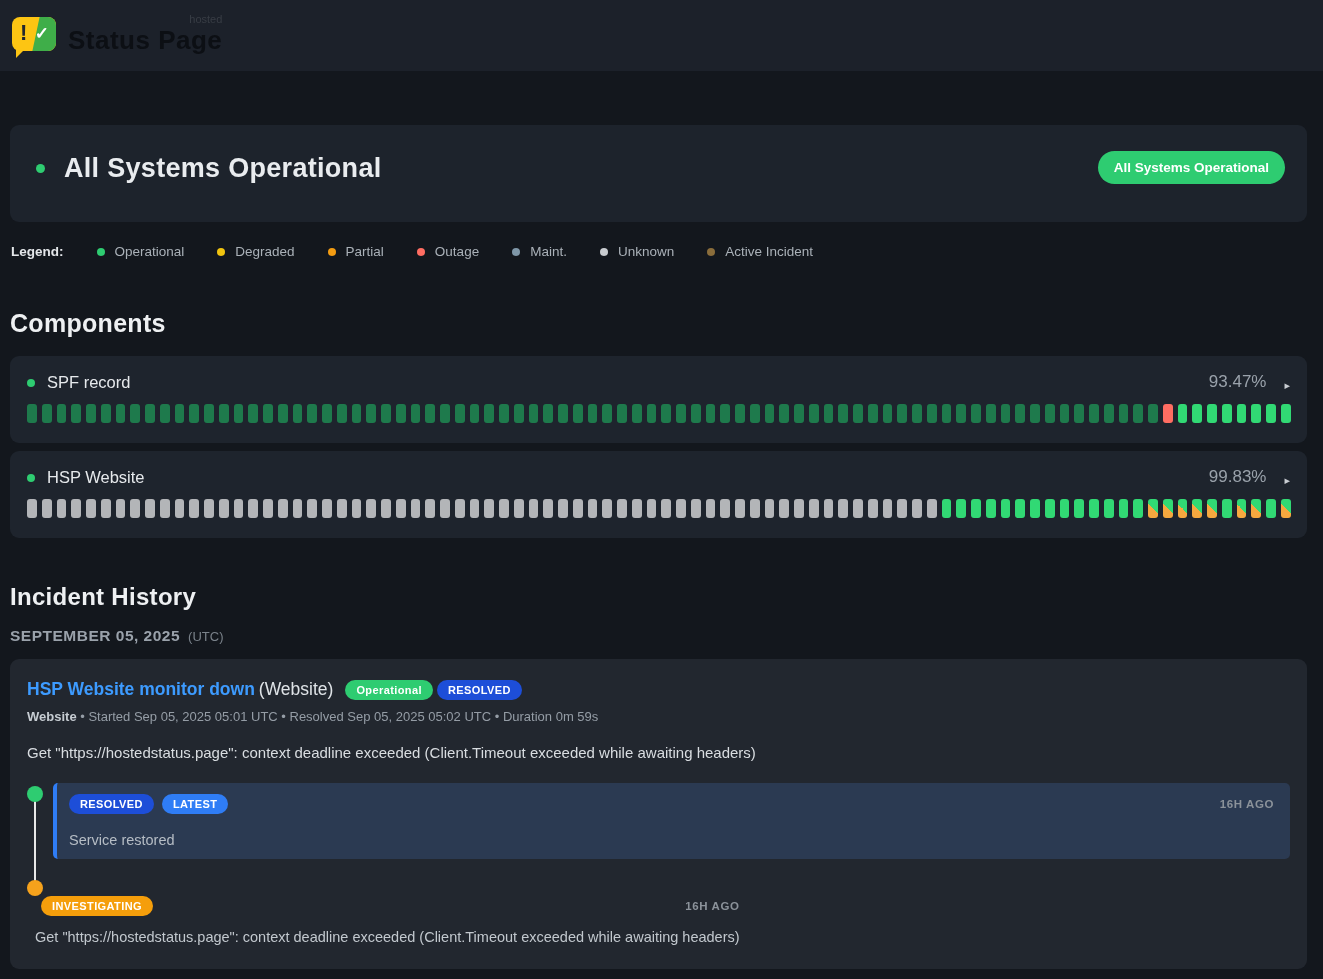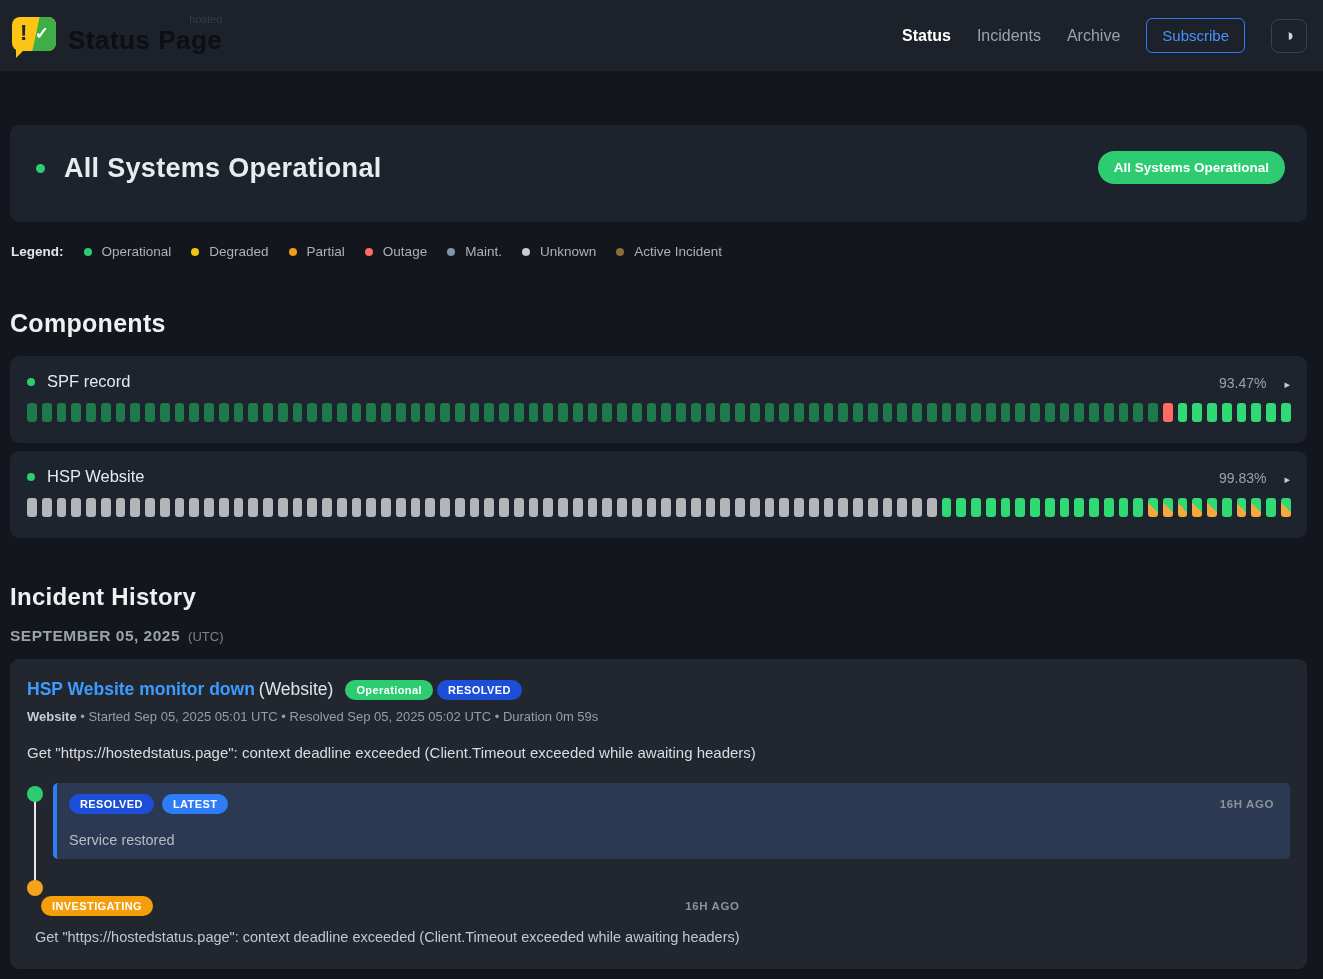--- a/index.html
+++ b/index.html
@@ -27,34 +27,34 @@
   .main { padding:0 16px 0 10px; }
 
   .status-card { margin-top:54px; background:#1d232c; border-radius:9px; padding:28px 24px 26px 26px; position:relative; height:97px; }
   .status-title-row { display:flex; align-items:center; gap:19px; }
   .dot { border-radius:50%; display:inline-block; flex:none; }
   .dot-9 { width:9px; height:9px; }
   .status-title { font-size:27px; font-weight:600; color:#e9ecef; letter-spacing:0.3px; }
   .status-updated { margin-top:13px; margin-left:2px; font-size:15px; color:#98a0a8; }
   .status-pill { position:absolute; top:26px; right:22px; background:#2ecc71; color:#ffffff; font-size:13.5px; font-weight:700; padding:9px 16px; border-radius:999px; }
 
-  .legend-row { margin-top:22px; display:flex; align-items:center; gap:20px; padding-left:1px; }
+  .legend-row { margin-top:22px; display:flex; align-items:center; gap:33px; padding-left:1px; }
   .legend-label { font-size:13.5px; font-weight:700; color:#e4e7ea; }
   .legend-item { display:flex; align-items:center; gap:10px; }
   .legend-item .dot { width:8px; height:8px; }
   .legend-item span.lbl { font-size:13.5px; color:#aab1b8; }
 
   .section-title { margin-top:50px; font-size:25px; font-weight:700; color:#eef0f2; letter-spacing:0.3px; }
 
   .component-card { margin-top:18px; background:#1e242d; border-radius:9px; padding:16px 17px; height:87px; }
   .component-card + .component-card { margin-top:8px; }
   .comp-head { display:flex; align-items:flex-end; }
   .comp-name-wrap { display:flex; align-items:center; gap:12px; flex:1; }
   .comp-name { font-size:16.5px; font-weight:500; color:#e6e9ec; }
-  .comp-uptime { font-size:14px; color:#9aa2ab; }
+  .comp-uptime { font-size:17px; color:#9aa2ab; }
   .comp-arrow { margin-left:18px; font-size:11px; color:#c9cdd2; cursor:pointer; }
   .bars { display:flex; gap:5px; margin-top:12px; }
   .bar { flex:1; height:19px; border-radius:3px; }
   .bar.ok { background:#31d974; }
   .bar.ok-dim { background:#1e7a4c; }
   .bar.outage { background:#ff6d62; }
   .bar.nodata { background:#b3b5b8; }
   .bar.ok-partial { background:linear-gradient(45deg, #f6a83f 50%, #31d974 50%); }
 
   .history-title { margin-top:45px; font-size:24px; font-weight:700; color:#eef0f2; letter-spacing:0.3px; }
@@ -99,29 +99,20 @@
         <span class="logo-excl">!</span>
         <span class="logo-check">✓</span>
       </div>
       <div class="logo-tail"></div>
     </div>
     <div class="brand-text">
       <span class="brand-name">Status Page</span>
       <span class="brand-sup">hosted</span>
     </div>
   </div>
-  <div class="nav">
-    <span class="nav-link active">Status</span>
-    <span class="nav-link">Incidents</span>
-    <span class="nav-link">Archive</span>
-    <button class="subscribe-btn">Subscribe</button>
-    <button class="theme-btn">
-        <span>◑</span>
-      </button>
-  </div>
 </div>
 
 <div class="main">
 
   <div class="status-card">
     <div class="status-title-row">
       <span class="dot dot-9" style="background-color: rgb(46, 204, 113);"></span>
       <span class="status-title">All Systems Operational</span>
     </div>
     <span class="status-pill">All Systems Operational</span>

